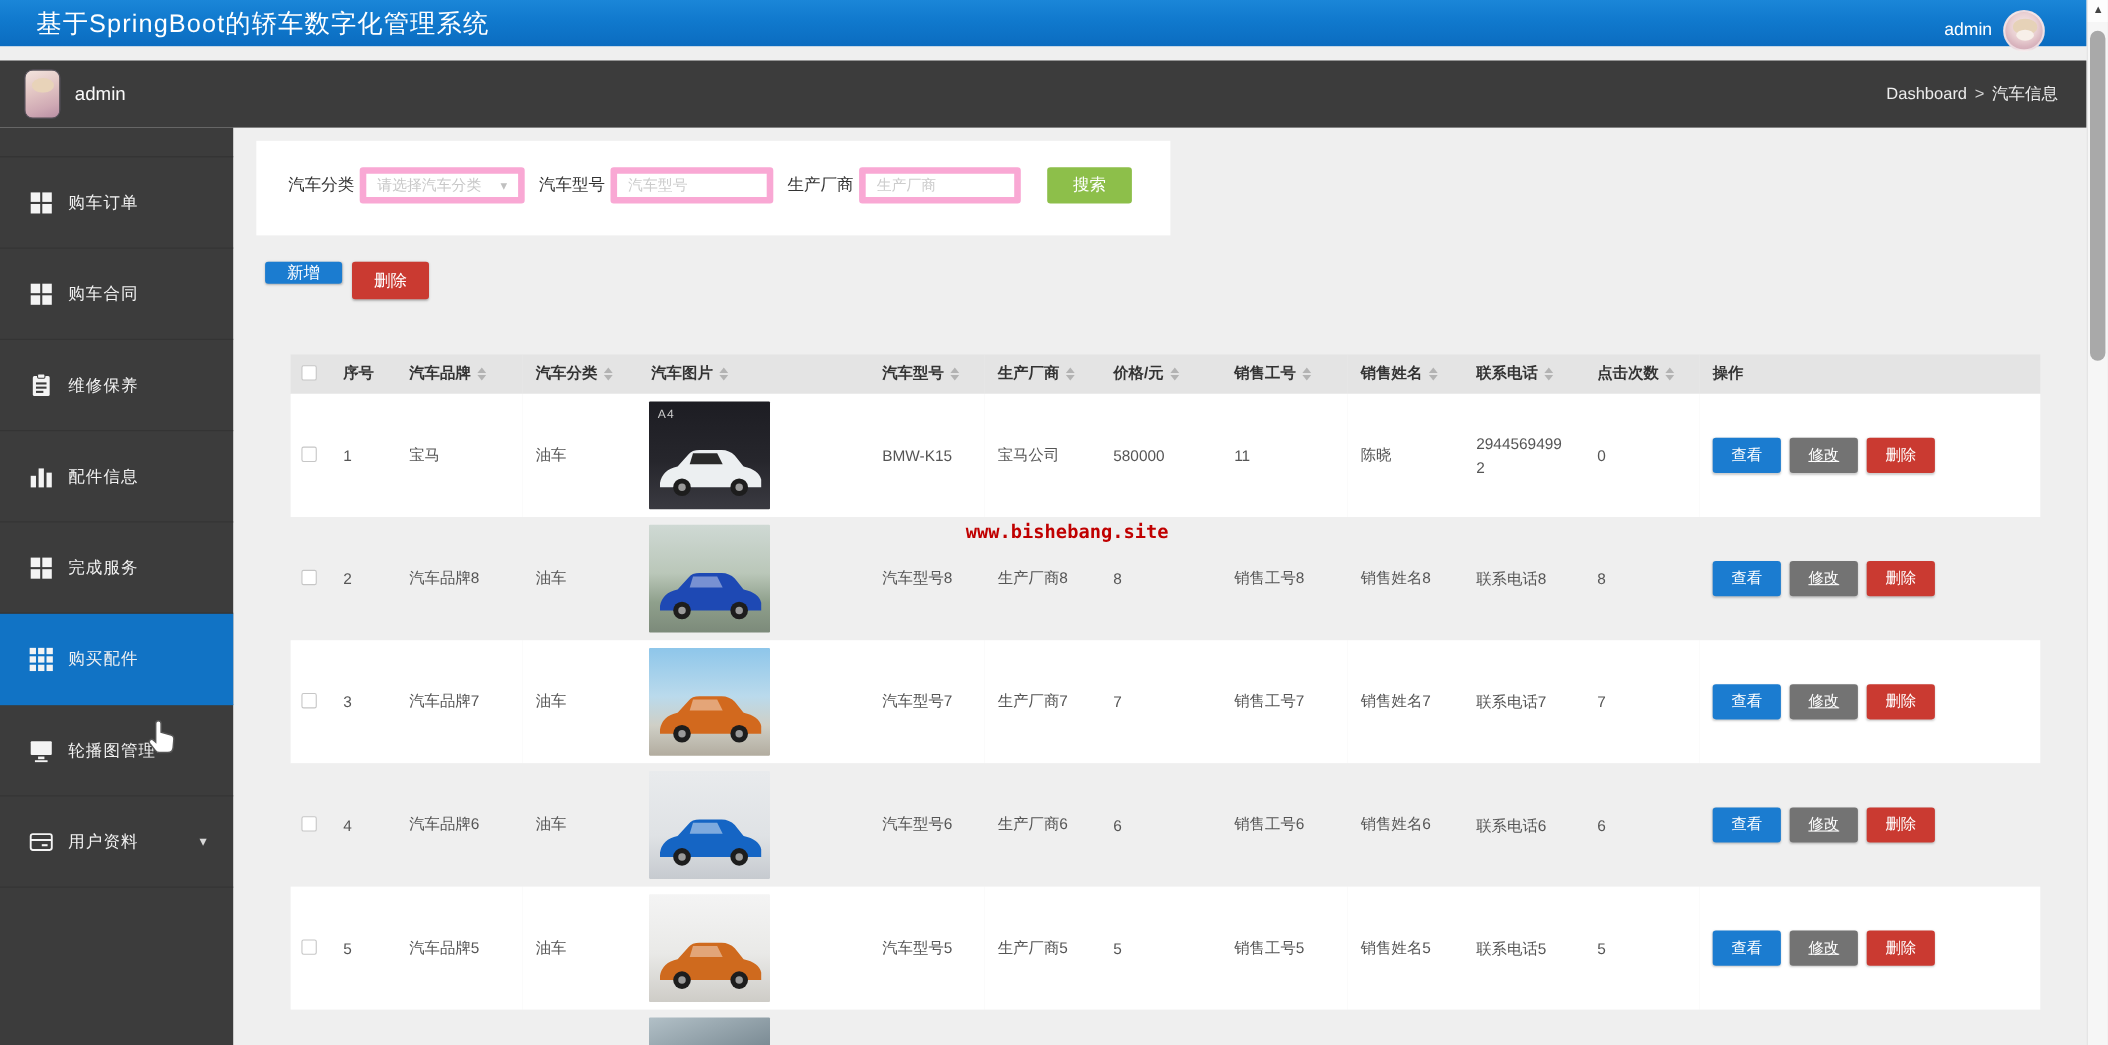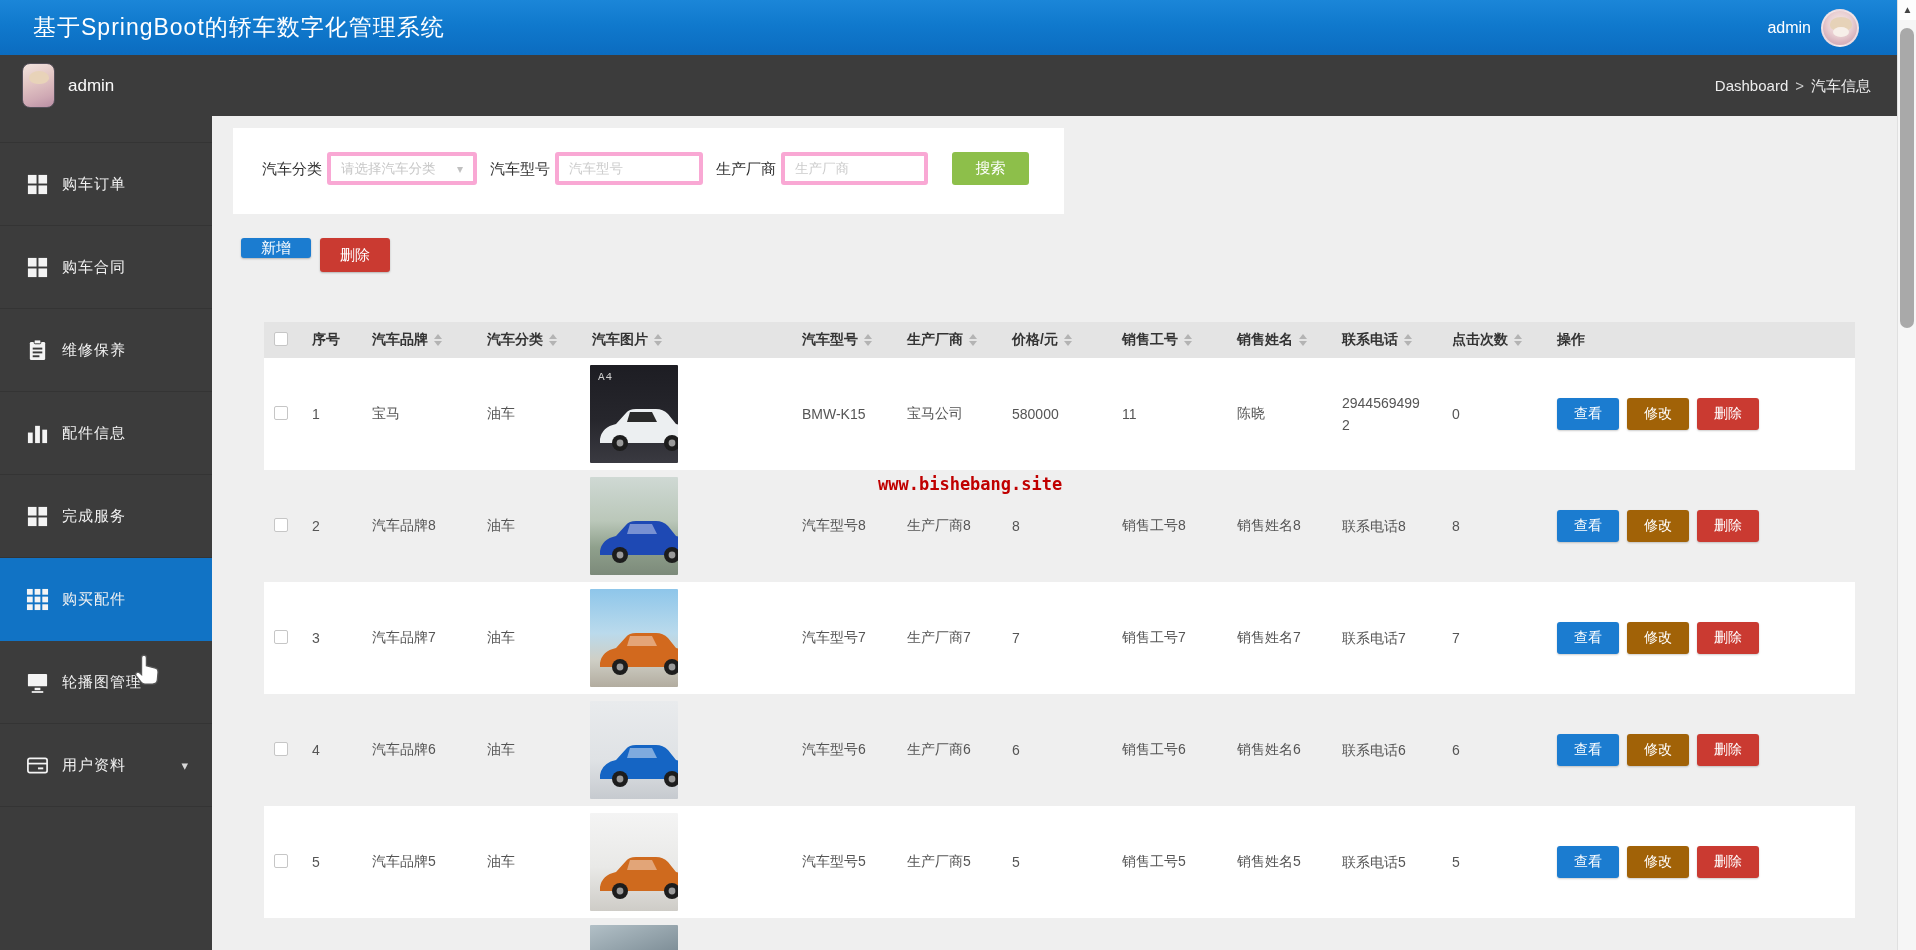--- a/index.html
+++ b/index.html
@@ -1,21 +1,21 @@
 <!DOCTYPE html>
 <html><head>
 <meta charset="utf-8">
 <title>汽车信息</title>
 <style>
   * { margin:0; padding:0; box-sizing:border-box; }
   html,body { width:1916px; height:950px; overflow:hidden; }
   body { font-family:"Liberation Sans","DejaVu Sans",sans-serif; background:#efefef; position:relative; }
 
   
-  .topbar { position:absolute; left:0; top:0; width:1897px; height:55px;
+  .topbar { position:absolute; left:0; top:0; width:1897px; height:42px;
             background:linear-gradient(180deg,#1b86d8 0%,#1079cd 45%,#0b6cc0 100%);
             display:flex; align-items:center; }
   .topbar-title { color:#fff; font-size:23px; font-weight:500; letter-spacing:1px; margin-left:33px; }
   .topbar-right { position:absolute; right:38px; top:0; height:55px; display:flex; align-items:center; gap:10px; }
   .topbar-user { color:#fff; font-size:16px; }
   .avatar-circle { width:38px; height:38px; border-radius:50%; border:2px solid rgba(255,255,255,.55);
        background:radial-gradient(circle at 50% 38%, #f6ecec 0%, #e9cfd2 45%, #d8b3bd 70%, #c9a2b2 100%); position:relative; overflow:hidden;}
   .avatar-circle:before { content:""; position:absolute; left:7px; top:6px; width:22px; height:14px; border-radius:50% 50% 40% 40%; background:#e6d2b8; }
   .avatar-circle:after { content:""; position:absolute; left:10px; top:16px; width:16px; height:10px; border-radius:50%; background:#f7efe9; }
 
@@ -38,21 +38,21 @@
   .side-item svg { width:23px; height:23px; flex:0 0 23px; }
   .side-item.active { background:#1173c5; border-bottom:1px solid #1173c5; }
   .side-item .chev { margin-left:auto; margin-right:24px; color:#d8d8d8; font-size:13px; }
 
   
   .hand-cursor { position:absolute; left:130px; top:650px; width:32px; height:38px; z-index:50; pointer-events:none; }
 
   
   .filter-panel { position:absolute; left:233px; top:128px; width:831px; height:86px; background:#fff; }
   .filter-panel .flabel { position:absolute; top:24px; height:33px; line-height:33px; font-size:15px; color:#333; }
-  .fcontrol { position:absolute; top:24px; height:33px; border:4px solid #f9a8d4; border-radius:3px; background:#fff;
+  .fcontrol { position:absolute; top:24px; height:33px; border:6px solid #f9a8d4; border-radius:3px; background:#fff;
               font-size:13.5px; color:#555; padding:0 10px; }
   .fselect { display:flex; align-items:center; justify-content:space-between; color:#c8c8c8; cursor:pointer; }
   .fselect .chev { color:#c0c0c0; font-size:12px; margin-left:6px; }
   input.fcontrol::placeholder { color:#ccc; }
   .search-btn { position:absolute; left:719px; top:24px; width:77px; height:33px; background:#8dbf4a; color:#fff;
                 border:none; border-radius:3px; font-size:15px; cursor:pointer; }
 
   
   .btn { border:none; border-radius:3px; color:#fff; cursor:pointer; }
   .add-btn { position:absolute; left:241px; top:238px; width:70px; height:20px; font-size:15px; background:#1b7cd0; box-shadow:0 1px 2px rgba(0,0,0,.25); }
@@ -65,33 +65,33 @@
              text-align:left; padding-left:12px; white-space:nowrap; }
   tbody td { height:112px; font-size:14px; color:#555; text-align:left; padding-left:12px; vertical-align:middle; background:#fff; }
   tbody tr.even td { background:#efefef; }
   .sort { display:inline-block; vertical-align:middle; margin-left:6px; }
   .sort i { display:block; width:0; height:0; border-left:4px solid transparent; border-right:4px solid transparent; }
   .sort .up { border-bottom:5px solid #b3b3b3; margin-bottom:2px; }
   .sort .dn { border-top:5px solid #b3b3b3; }
   .cbx { width:14px; height:14px; border:1px solid #c6c6c6; border-radius:2px; background:#fff; display:inline-block; cursor:pointer; }
   td.phone-cell { padding-right:20px; word-break:break-all; line-height:1.6; }
 
-  .car-img { width:88px; height:98px; position:relative; overflow:hidden; border-radius:1px;font-family:Liberation Mono, monospace; }
+  .car-img { width:110px; height:98px; position:relative; overflow:hidden; border-radius:1px; }
   .car-img svg { position:absolute; left:0; bottom:2px; width:110px; height:70px; }
   .car-img .img-label { position:absolute; left:8px; top:6px; color:#cfcfcf; font-size:11px; letter-spacing:1px; }
   .scene-dark-showroom { background:linear-gradient(180deg,#1d1d23 0%,#26262c 55%,#3a3a41 100%); }
   .scene-mountain-road { background:linear-gradient(180deg,#cfd9d4 0%,#bac7b9 45%,#8fa08c 72%,#7c8a7a 100%); }
   .scene-blue-sky      { background:linear-gradient(180deg,#8ec6ea 0%,#badaec 45%,#cfcfc6 72%,#b2ac9f 100%); }
   .scene-light-studio  { background:linear-gradient(180deg,#e9ebed 0%,#dfe2e5 60%,#c6cacf 100%); }
   .scene-light-street  { background:linear-gradient(180deg,#f4f4f4 0%,#e9e9e7 55%,#ceccc7 100%); }
   .scene-steel-gray    { background:linear-gradient(160deg,#b2c0c7 0%,#7e8e97 45%,#535f68 100%); }
 
   .row-actions { display:flex; gap:8px; }
   .row-actions .btn { width:62px; height:32px; font-size:14px; box-shadow:0 1px 2px rgba(0,0,0,.2); }
-  .btn-view { background:#1b7cd0; } .btn-edit { background:#a16207; } .btn-del { background:#ca3a31; }
+  .btn-view { background:#1b7cd0; } .btn-edit { background:#737373;text-decoration:underline; } .btn-del { background:#ca3a31; }
 
   .watermark { position:absolute; left:878px; top:474px; font-family:"DejaVu Sans Mono",monospace;
                font-size:17px; font-weight:bold; color:#c00000; z-index:40; pointer-events:none; }
 
   
   .scrollbar { position:absolute; right:0; top:0; width:19px; height:950px; background:#f6f6f6; border-left:1px solid #e0e0e0; }
   .scrollbar .sb-up { position:absolute; left:0; top:0; width:19px; height:20px; background:#fdfdfd; color:#444;
                       font-size:10px; text-align:center; line-height:20px; cursor:pointer; }
   .scrollbar .sb-thumb { position:absolute; left:2px; top:28px; width:14px; height:300px; background:#a9a9a9; border-radius:7px; cursor:grab; }
 </style>

